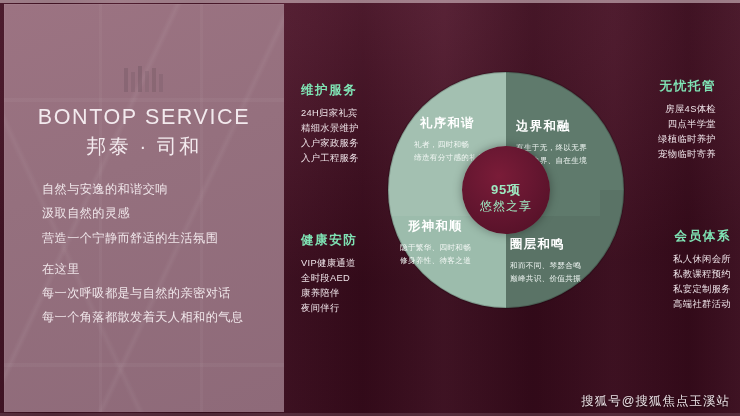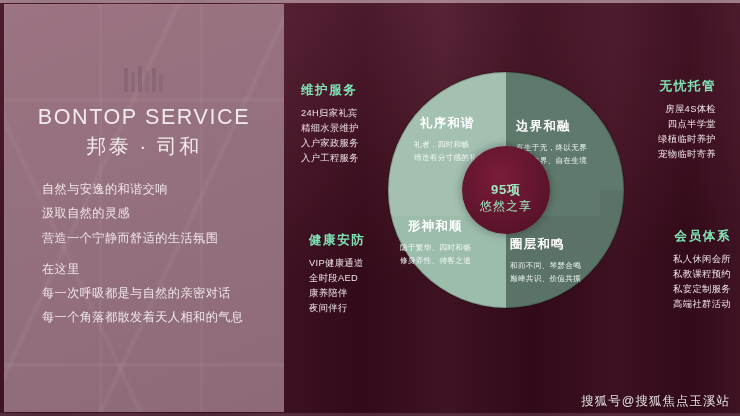--- a/index.html
+++ b/index.html
@@ -110,21 +110,21 @@
     white-space:nowrap;
   }
   .lblgroup .lbl-item{
     color:#efe4e9;
     font-size:9.3px;
     line-height:1.62;
     letter-spacing:.35px;
     white-space:nowrap;
   }
   .lg-tl{left:29px;top:82px;}
-  .lg-bl{left:29px;top:232px;margin-left:8px;}
+  .lg-bl{left:29px;top:232px;}
   .lg-tr{right:24px;top:78px;text-align:right;}
   .lg-br{right:9px;top:228px;text-align:right;}
   .lg-tr .lbl-title,.lg-br .lbl-title{text-align:right;}
 
   
   .wheel{
     position:absolute;
     left:114px;top:70px;
     width:240px;height:240px;
   }

